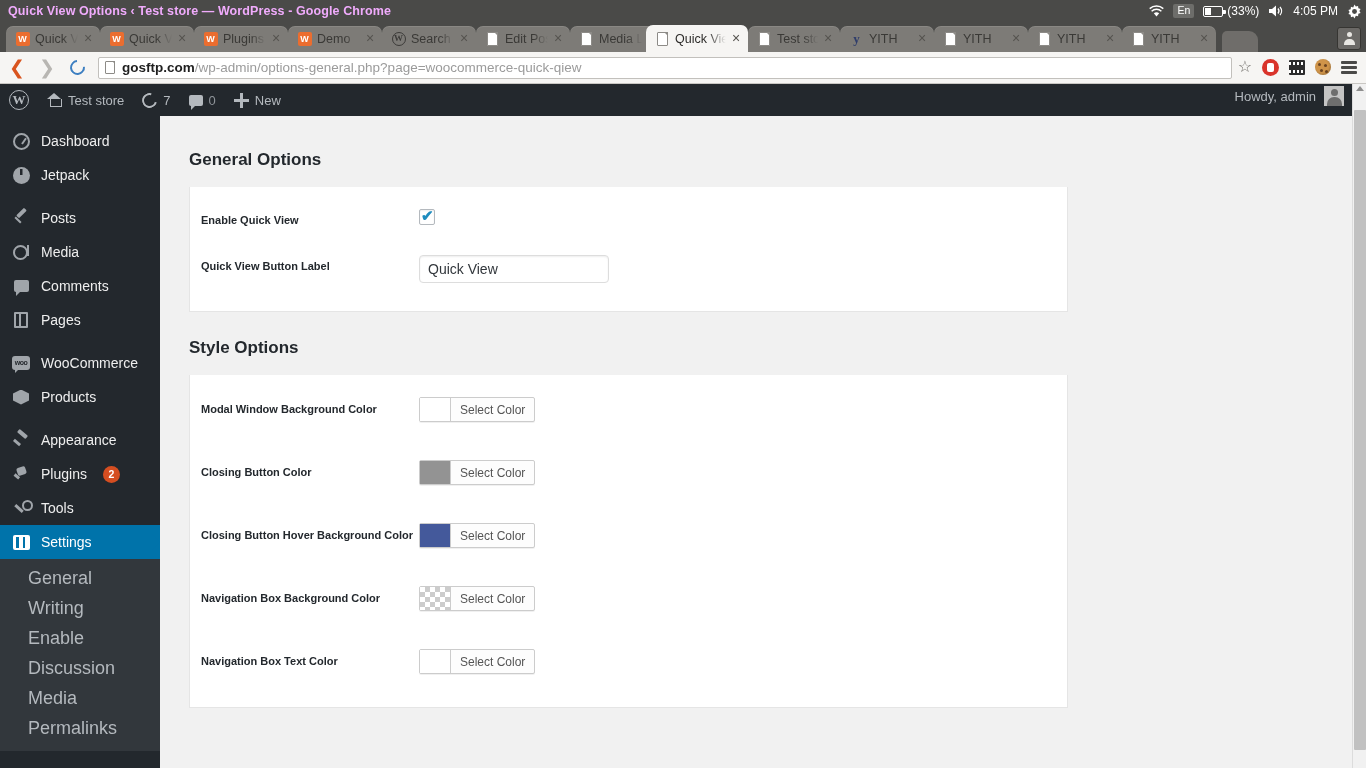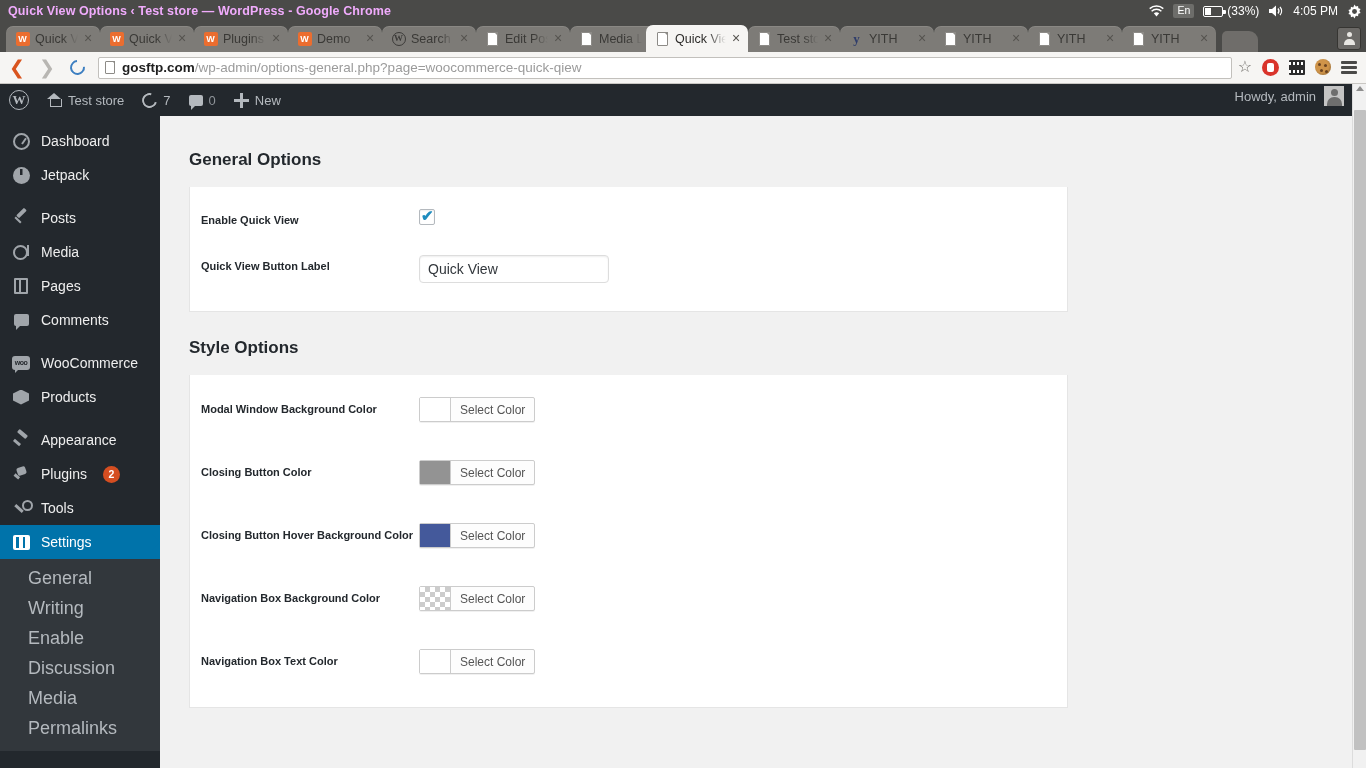--- a/index.html
+++ b/index.html
@@ -602,29 +602,29 @@
     <span>Posts</span>
   </div>
   <div class="menu-item">
     <span class="mi-icon">
         <span class="gi gi-media"></span>
       </span>
     <span>Media</span>
   </div>
   <div class="menu-item">
     <span class="mi-icon">
+        <span class="gi gi-comm"></span>
+      </span>
+    <span>Comments</span>
+  </div>
+  <div class="menu-item">
+    <span class="mi-icon">
         <span class="gi gi-pages"></span>
       </span>
     <span>Pages</span>
-  </div>
-  <div class="menu-item">
-    <span class="mi-icon">
-        <span class="gi gi-comm"></span>
-      </span>
-    <span>Comments</span>
   </div>
   <div class="menu-sep"></div>
   <div class="menu-item">
     <span class="mi-icon">
         <span class="gi gi-woo">woo</span>
       </span>
     <span>WooCommerce</span>
   </div>
   <div class="menu-item">
     <span class="mi-icon">

